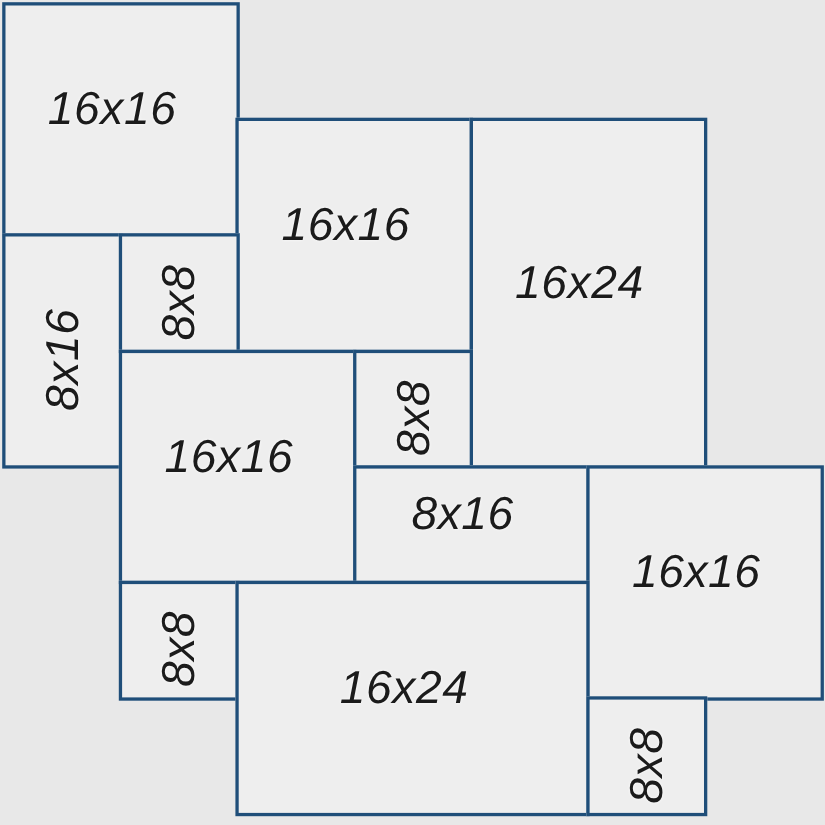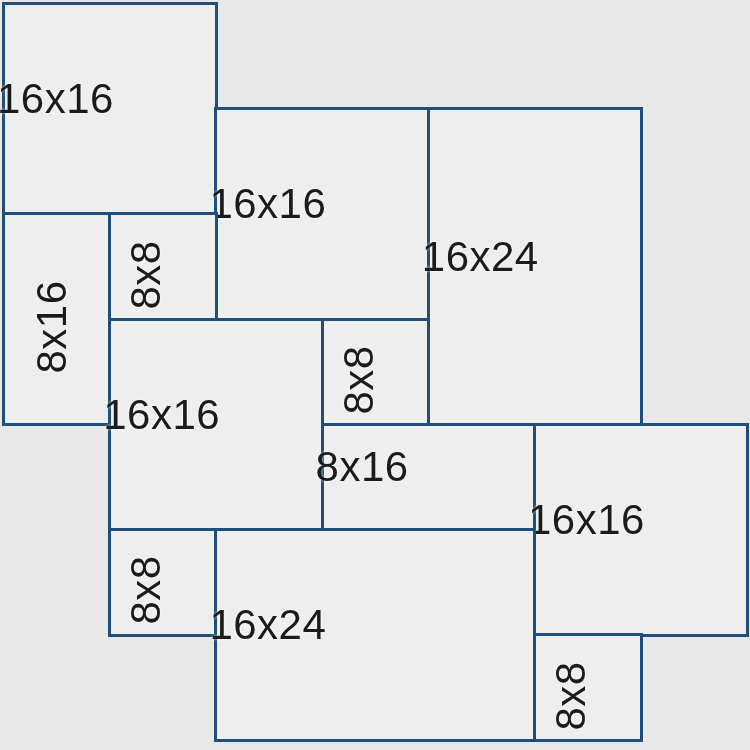--- a/index.html
+++ b/index.html
@@ -16,20 +16,22 @@
     height: 750px;
     background: var(--bg-color, #e8e8e8);
   }
   .tile {
     position: absolute;
     box-sizing: border-box;
     background: var(--tile-fill, #eeeeee);
     border: 3.5px solid var(--border-color, #1f4e79);
     display: flex;
     align-items: center;
+    justify-content: center;
+    font-style: italic;
   }
   .tile-label {
     font-size: 42px;
     line-height: 1;
     color: var(--label-color, #1b1b1b);
     white-space: nowrap;
     letter-spacing: 0.5px;
     text-shadow: 0 0 3px rgba(255,255,255,0.85);
     transform: translate(-8px, -10px);
   }

